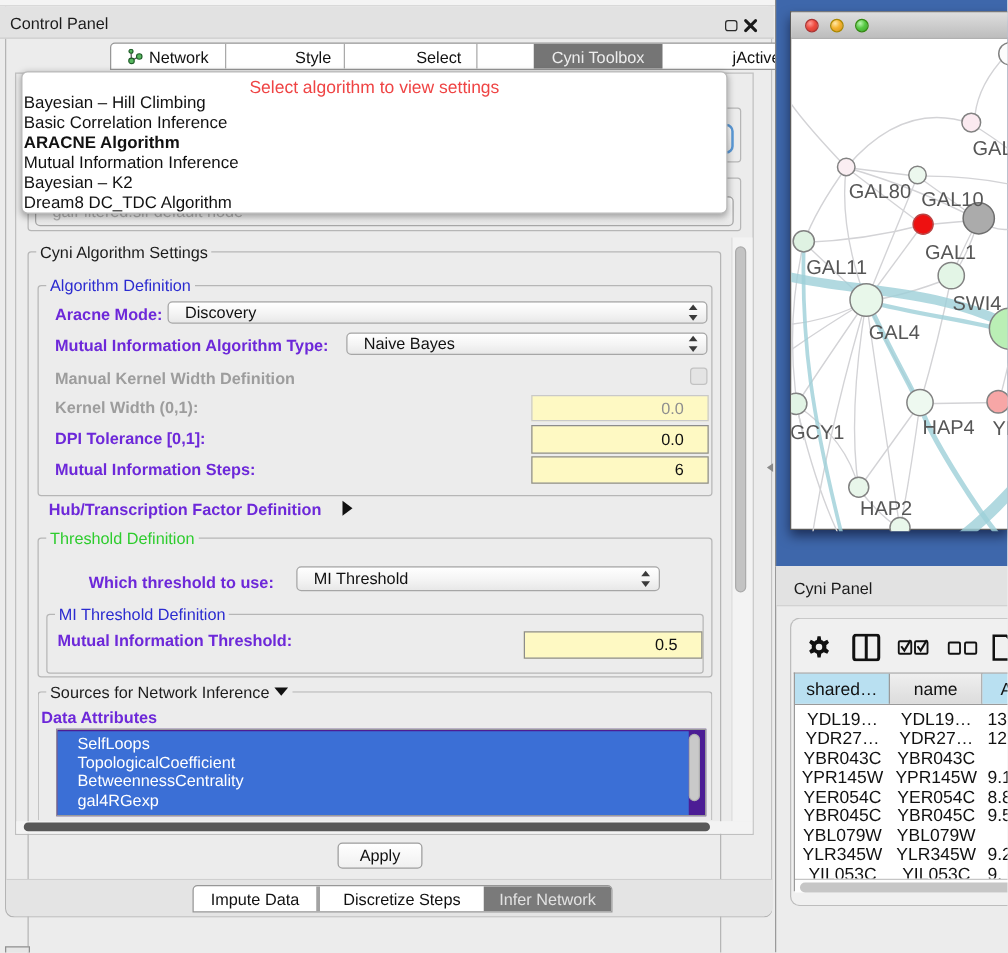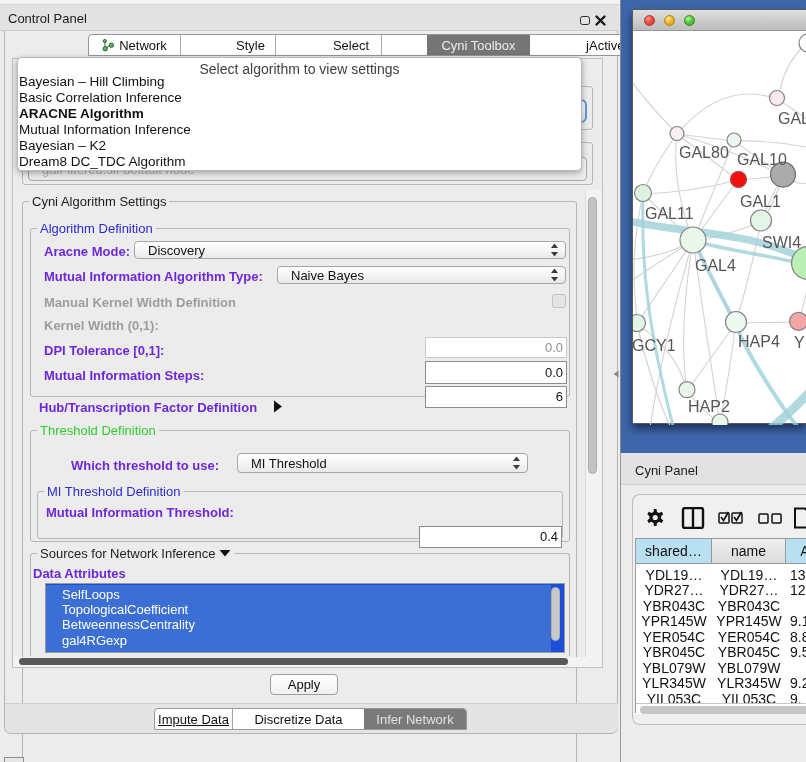--- a/index.html
+++ b/index.html
@@ -8,21 +8,21 @@
   .abs { position:absolute; }
   .b13 { font-size:13px; font-weight:bold; color:#6d28d9; }
   .r13 { font-size:13px; color:#1c1c1c; }
   .gbox { position:absolute; border:1px solid #b6b6b6; border-radius:3px; }
   .glabel { position:absolute; top:-8px; left:6px; background:#ececec; padding:0 3px; font-size:13px; line-height:15px; }
   .combo { position:absolute; border:1px solid #a6a6a6; border-radius:4px;
            background:linear-gradient(#ffffff 0%, #f4f4f4 55%, #e8e8e8 100%);
            font-size:13px; color:#111; }
   .combo .ctext { position:absolute; left:13px; top:50%; transform:translateY(-50%); white-space:nowrap; }
   .carr { position:absolute; right:6px; top:50%; transform:translateY(-50%); width:9px; height:14px; }
-  .field { position:absolute; background:#ffffff; font-size:13px; color:#111; text-align:right; padding-right:3px;margin-top:21px; }
+  .field { position:absolute; background:#fef9c3; font-size:13px; color:#111; text-align:right; padding-right:19px; }
 </style>
 </head>
 <body>
 
 <div class="abs" style="left:0;top:0;width:2px;height:4px;background:#333;"></div>
 <div class="abs" style="left:0;top:0;width:620px;height:762px;background:#ececec;"></div>
 <div class="abs" style="left:0;top:0;width:620px;height:5px;background:#f4f4f4;border-bottom:1px solid #d9d9d9;"></div>
 
 <div class="abs" style="left:4px;top:5px;width:614px;height:729px;background:#ececec;border:1px solid #b4b4b4;border-top:none;border-radius:0 0 7px 7px;"></div>
 
@@ -100,50 +100,50 @@
   <span class="ctext">MI Threshold</span>
   <svg class="carr" viewBox="0 0 9 14">
       <path d="M4.5 0.5 L8 5 L1 5 Z" fill="#3a3a3a"></path>
       <path d="M4.5 13.5 L8 9 L1 9 Z" fill="#3a3a3a"></path>
     </svg>
 </div>
 <div class="gbox" style="left:37px;top:491px;width:526px;height:48px;">
   <span class="glabel" style="color:#2b2bd0;">MI Threshold Definition</span>
 </div>
 <div class="abs b13" style="left:46px;top:505px;">Mutual Information Threshold:</div>
-<div class="field" style="left:419px;top:505px;width:143px;height:22px;border:1px solid #8c8c8c;line-height:20px;">0.4</div>
+<div class="field" style="left:419px;top:505px;width:143px;height:22px;border:1px solid #8c8c8c;line-height:20px;">0.5</div>
 
 <div class="gbox" style="left:30px;top:553px;width:540px;height:103px;border-bottom:none;border-radius:3px 3px 0 0;">
   <span class="glabel" style="color:#1c1c1c;">Sources for Network Inference <svg width="12" height="8" viewBox="0 0 12 8" style="vertical-align:1px;">
         <path d="M0.5 1 L11.5 1 L6 7.5 Z" fill="#111"></path>
       </svg></span>
 </div>
 <div class="abs b13" style="left:33px;top:566px;">Data Attributes</div>
-<div class="abs" style="left:45px;top:583px;width:520px;height:70px;background:#1d4ed8;border:1px solid #9a9a9a;overflow:hidden;">
+<div class="abs" style="left:45px;top:583px;width:520px;height:70px;background:#4c1d95;border:1px solid #9a9a9a;overflow:hidden;">
   <div style="position:absolute;left:0;top:1px;width:505px;height:68px;background:#3b6fd6;"></div>
   <div style="position:absolute;left:16px;top:3px;font-size:13px;color:#fff;line-height:15.2px;">SelfLoops<br>TopologicalCoefficient<br>BetweennessCentrality<br>gal4RGexp<br>&nbsp;</div>
   <div style="position:absolute;right:4px;top:3px;width:9px;height:54px;background:#c9c9c9;border:1px solid #b0b0b0;border-radius:5px;"></div>
 </div>
 
 <div class="abs" style="left:585px;top:190px;width:17px;height:467px;background:#f3f3f3;border-left:1px solid #dcdcdc;"></div>
 <div class="abs" style="left:588px;top:197px;width:9px;height:277px;background:#c3c3c3;border:1px solid #ababab;border-radius:5px;"></div>
 <div class="abs" style="left:13px;top:657px;width:589px;height:10px;background:#f3f3f3;"></div>
 <div class="abs" style="left:19px;top:658px;width:549px;height:7px;background:#585858;border-radius:4px;"></div>
 
 <div class="abs" style="left:270px;top:674px;width:68px;height:21px;background:linear-gradient(#fff,#f0f0f0);border:1px solid #9e9e9e;border-radius:4px;text-align:center;line-height:19px;font-size:13px;color:#111;">Apply</div>
 
 <div class="abs" style="left:5px;top:703px;width:613px;height:30px;background:#e4e4e4;border-top:1px solid #cfcfcf;border-radius:0 0 7px 7px;"></div>
 <div class="abs" style="left:154px;top:708px;height:22px;display:flex;border:1px solid #979797;border-radius:4px 4px 0 0;overflow:hidden;background:#fff;">
-  <div style="width:78px;display:flex;align-items:center;justify-content:center;border-right:1px solid #a3a3a3;font-size:13px;color:#111;text-decoration:underline;">Impute Data</div>
-  <div style="width:131px;display:flex;align-items:center;justify-content:center;font-size:13px;color:#111;">Discretize Data</div>
+  <div style="width:101px;display:flex;align-items:center;justify-content:center;border-right:3px solid #a3a3a3;font-size:13px;color:#111;">Impute Data</div>
+  <div style="width:131px;display:flex;align-items:center;justify-content:center;font-size:13px;color:#111;">Discretize Steps</div>
   <div style="width:102px;display:flex;align-items:center;justify-content:center;background:#7a7a7a;font-size:13px;color:#e2e2e2;">Infer Network</div>
 </div>
 
 <div class="abs" style="left:17px;top:57px;width:565px;height:114px;background:#fff;border:1px solid #b9b9b9;border-radius:5px;box-shadow:0 2px 6px rgba(0,0,0,0.35);z-index:5;">
-  <div style="position:absolute;left:0;top:3px;width:100%;text-align:center;font-size:14px;color:#404040;">Select algorithm to view settings</div>
+  <div style="position:absolute;left:0;top:3px;width:100%;text-align:center;font-size:14px;color:#ef4444;">Select algorithm to view settings</div>
   <div style="position:absolute;left:1px;top:16px;font-size:13.5px;color:#111;line-height:16px;white-space:nowrap;">
     Bayesian – Hill Climbing<br>
     Basic Correlation Inference<br>
     <b>ARACNE Algorithm</b><br>
     Mutual Information Inference<br>
     Bayesian – K2<br>
     Dream8 DC_TDC Algorithm
   </div>
 </div>
 

